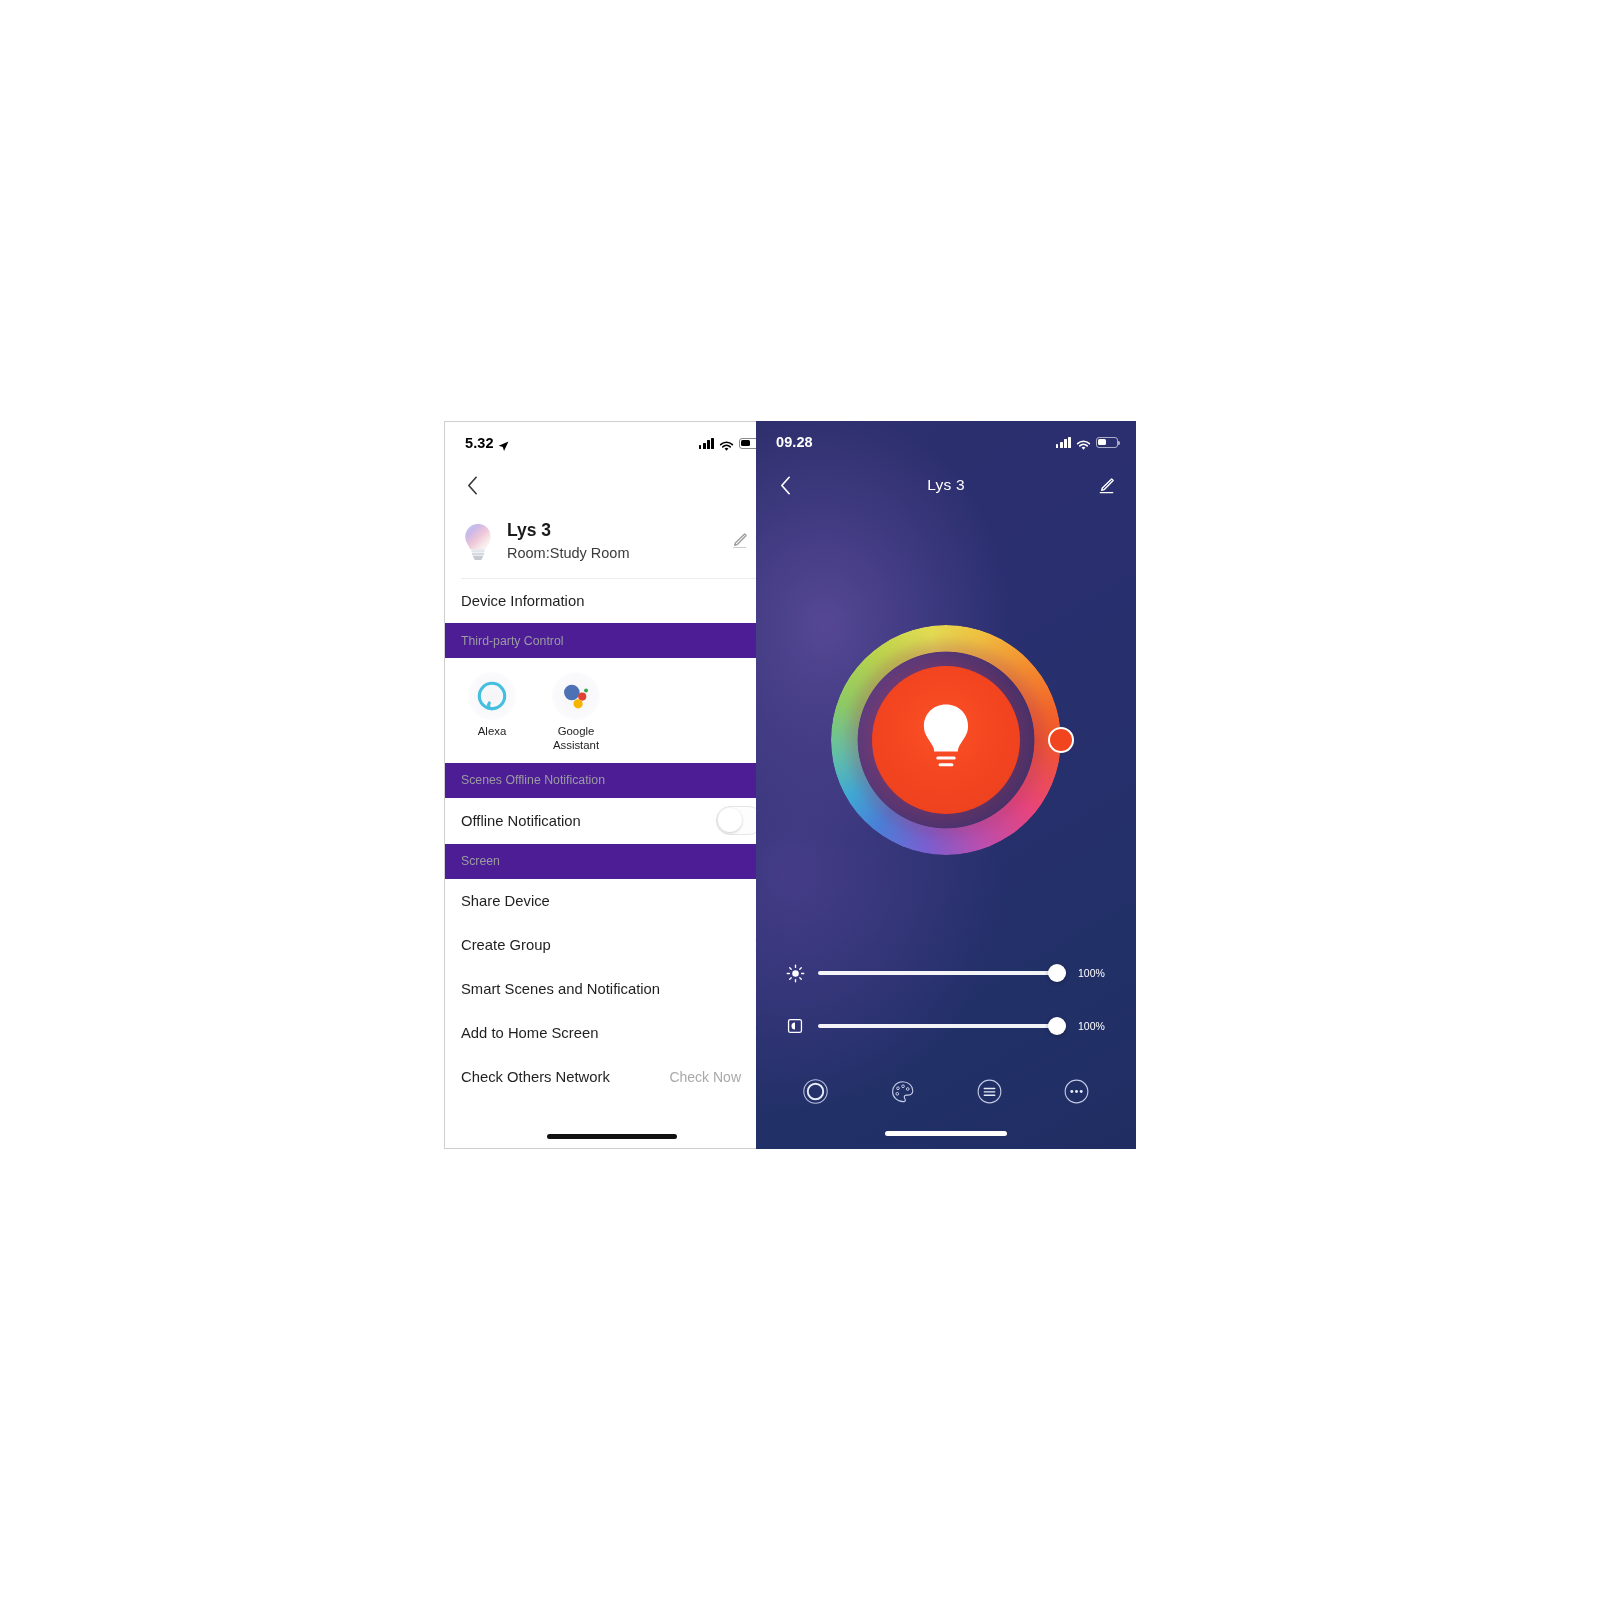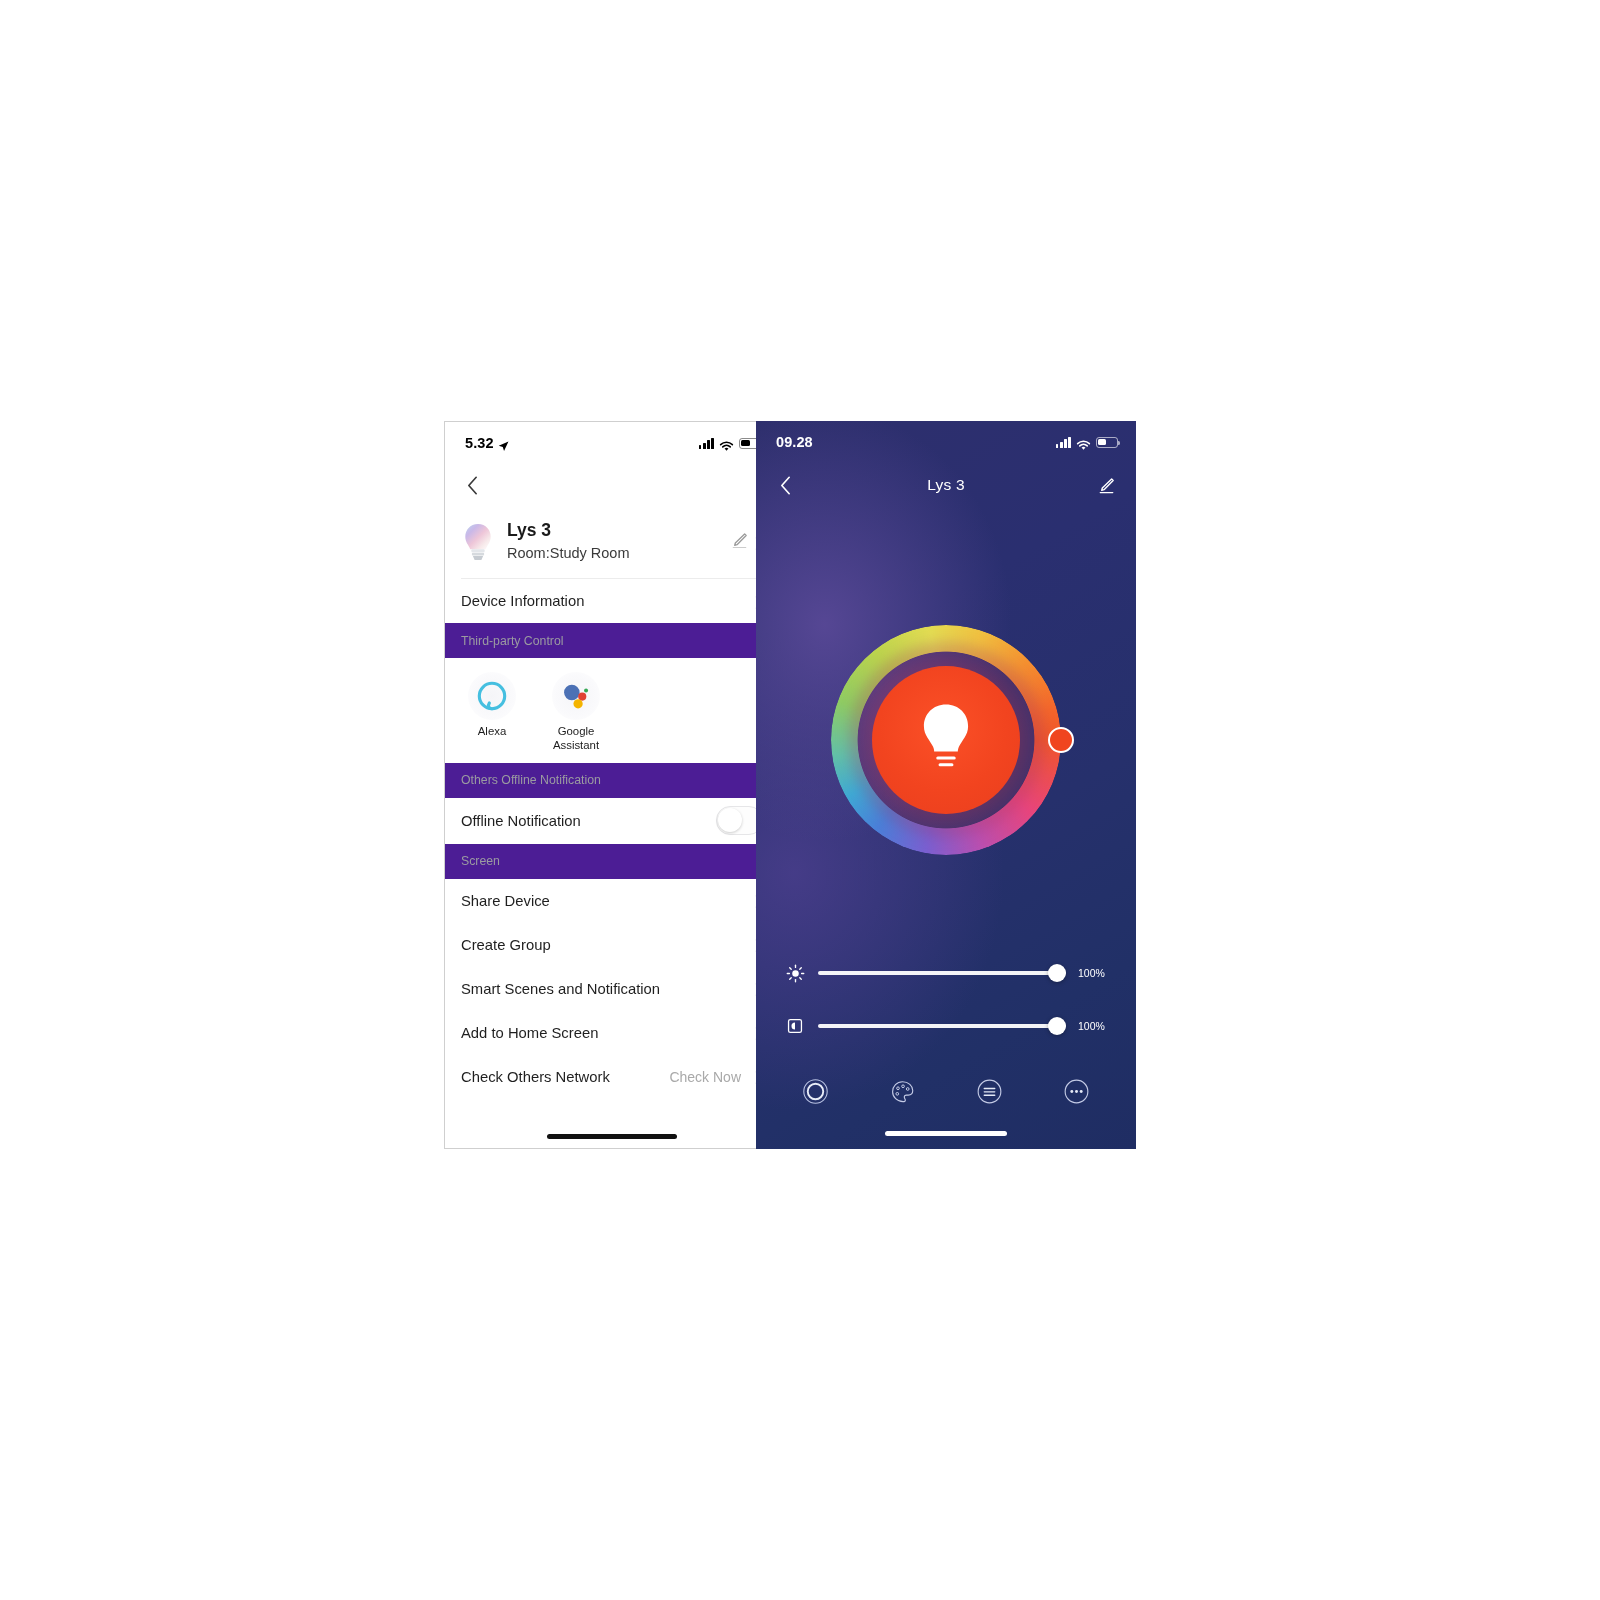--- a/index.html
+++ b/index.html
@@ -543,21 +543,21 @@
               <circle cx="25.6" cy="19.6" r="4.3" fill="#e04234"></circle>
               <circle cx="21.2" cy="27.2" r="4.9" fill="#f4b400"></circle>
               <circle cx="29.6" cy="13.2" r="2.1" fill="#34a853"></circle>
             </svg>
           </span>
           <span class="tp-label">Google<br>Assistant</span>
         </div>
       </div>
 
       <div class="section-head">
-        <span>Others Offline Notification</span>
+        <span>Scenes Offline Notification</span>
       </div>
       <div class="toggle-row">
         <span class="list-label">Offline Notification</span>
         <span class="toggle">
             <span class="knob"></span>
           </span>
       </div>
 
       <div class="section-head">
         <span>Screen</span>

